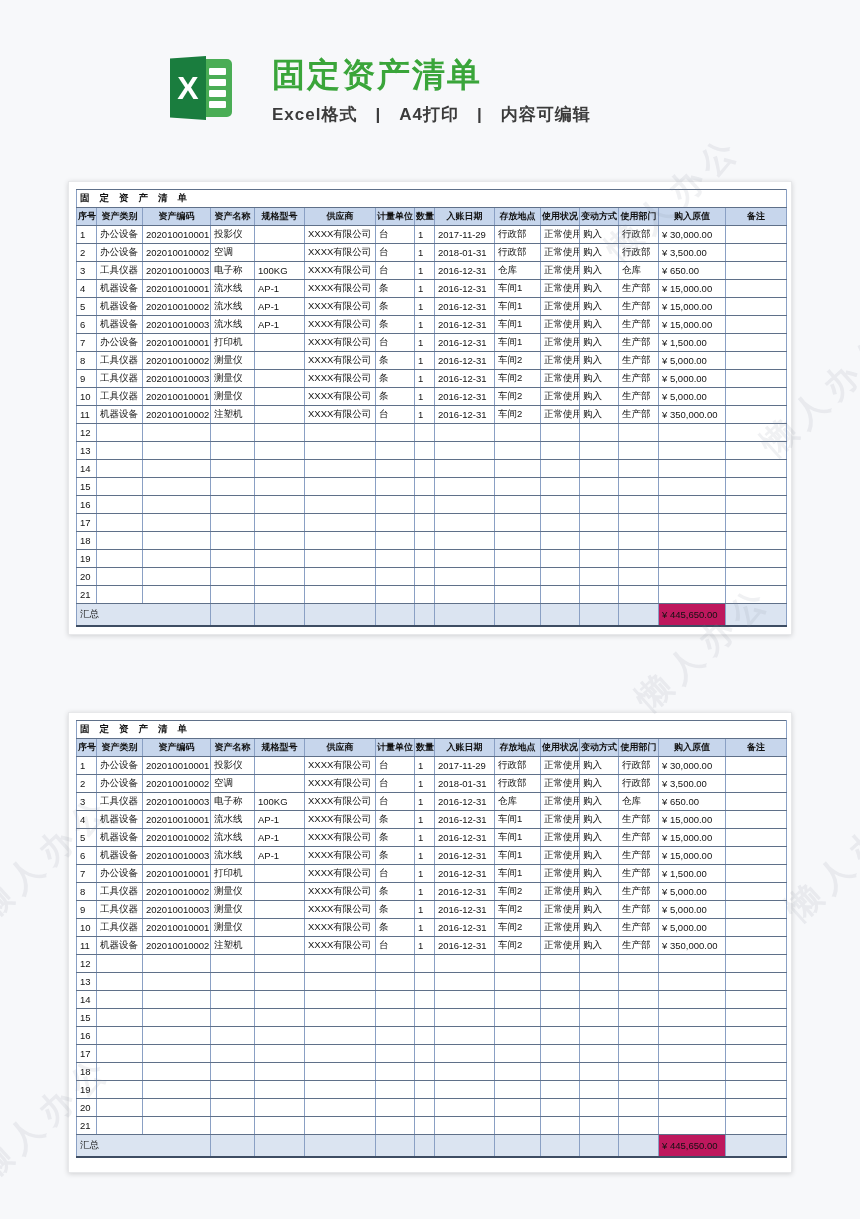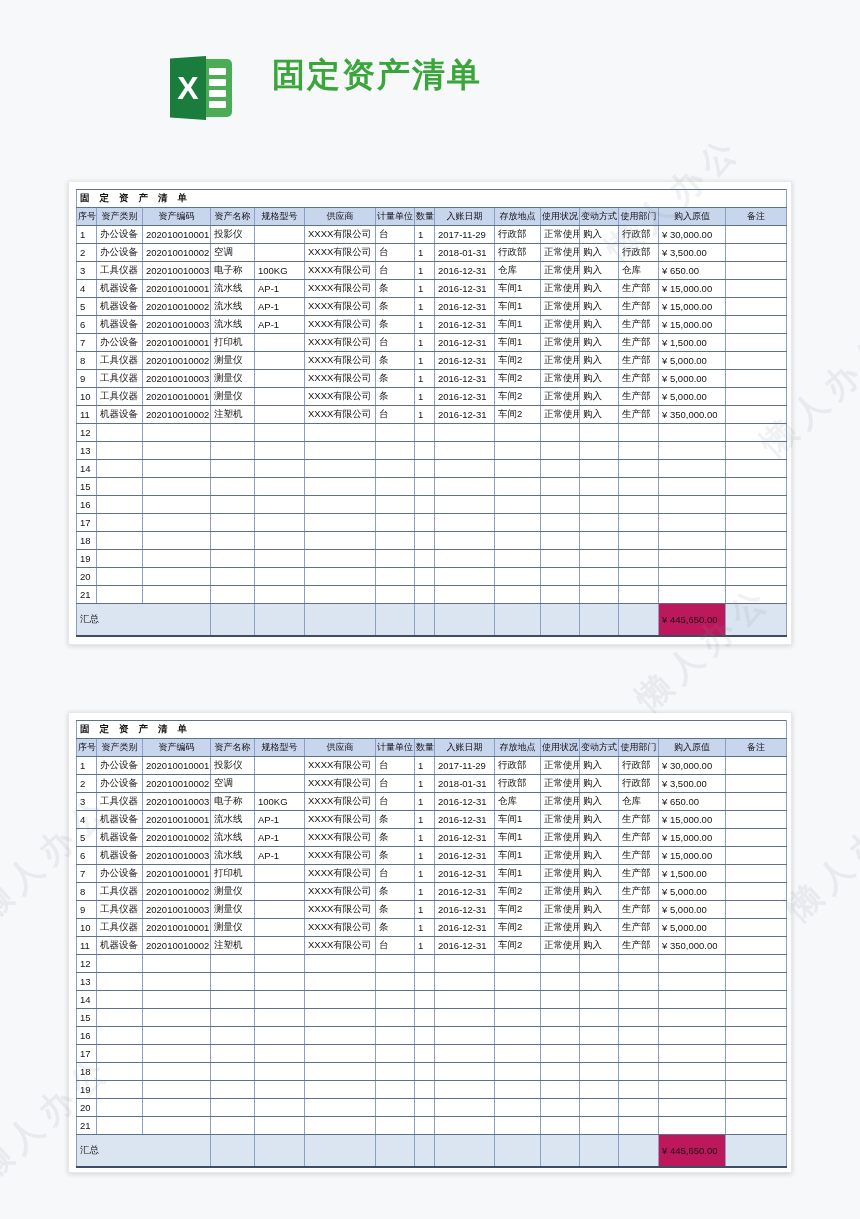--- a/index.html
+++ b/index.html
@@ -28,26 +28,26 @@
   
   table.sheet{border-collapse:collapse;table-layout:fixed;width:710px;
               border:1px solid #546078;}
   table.sheet td,table.sheet th{
     border-left:1px solid var(--grid-v);border-right:1px solid var(--grid-v);
     border-top:1px solid var(--grid-h);border-bottom:1px solid var(--grid-h);
     font-size:9.5px;color:#111;overflow:hidden;white-space:nowrap;
     padding:0 2px 0 3px;height:18px;background:#fff;text-align:left;box-sizing:border-box;}
   td.stitle{height:36px;text-align:center;font-weight:bold;font-size:23px;letter-spacing:10px;
             padding:0;color:#000;}
-  tr.hdr th{background:var(--hdr);font-weight:normal;font-size:9px;text-align:center;padding:0 1px;}
+  tr.hdr th{background:var(--hdr);font-weight:bold;font-size:9px;text-align:center;padding:0 1px;}
   td.money{text-align:center;}
   td.lb{background:var(--lav);}
   td.bb{background:var(--band);}
   td.wb{background:#fff;}
-  tr.sum td{background:var(--band);height:32px;border-bottom:2px solid #3e4d63;margin-top:48px;}
+  tr.sum td{background:var(--band);height:22px;border-bottom:2px solid #3e4d63;margin-top:48px;}
   tr.sum td.wb{background:#be185d;}
   
   .wm{position:absolute;z-index:9;color:rgba(130,140,155,0.12);font-size:34px;font-weight:bold;
       letter-spacing:8px;transform:rotate(-42deg);pointer-events:none;white-space:nowrap;}
 </style>
 </head>
 <body>
 
 <div class="brand">
   <div class="xl-logo">
@@ -58,20 +58,21 @@
         <span></span>
         <span></span>
         <span></span>
         <span></span>
         <span></span>
     </div>
     <div class="xl-flap">X</div>
   </div>
   <div class="brand-text">
     <h1>固定资产清单</h1>
+    <div class="brand-sub">Excel格式　|　A4打印　|　内容可编辑</div>
   </div>
 </div>
 
 <div class="card" id="card1">
   <div class="sheet-holder">
       <table class="sheet">
         <colgroup>
           <col style="width: 20px;">
           <col style="width: 46px;">
           <col style="width: 68px;">

